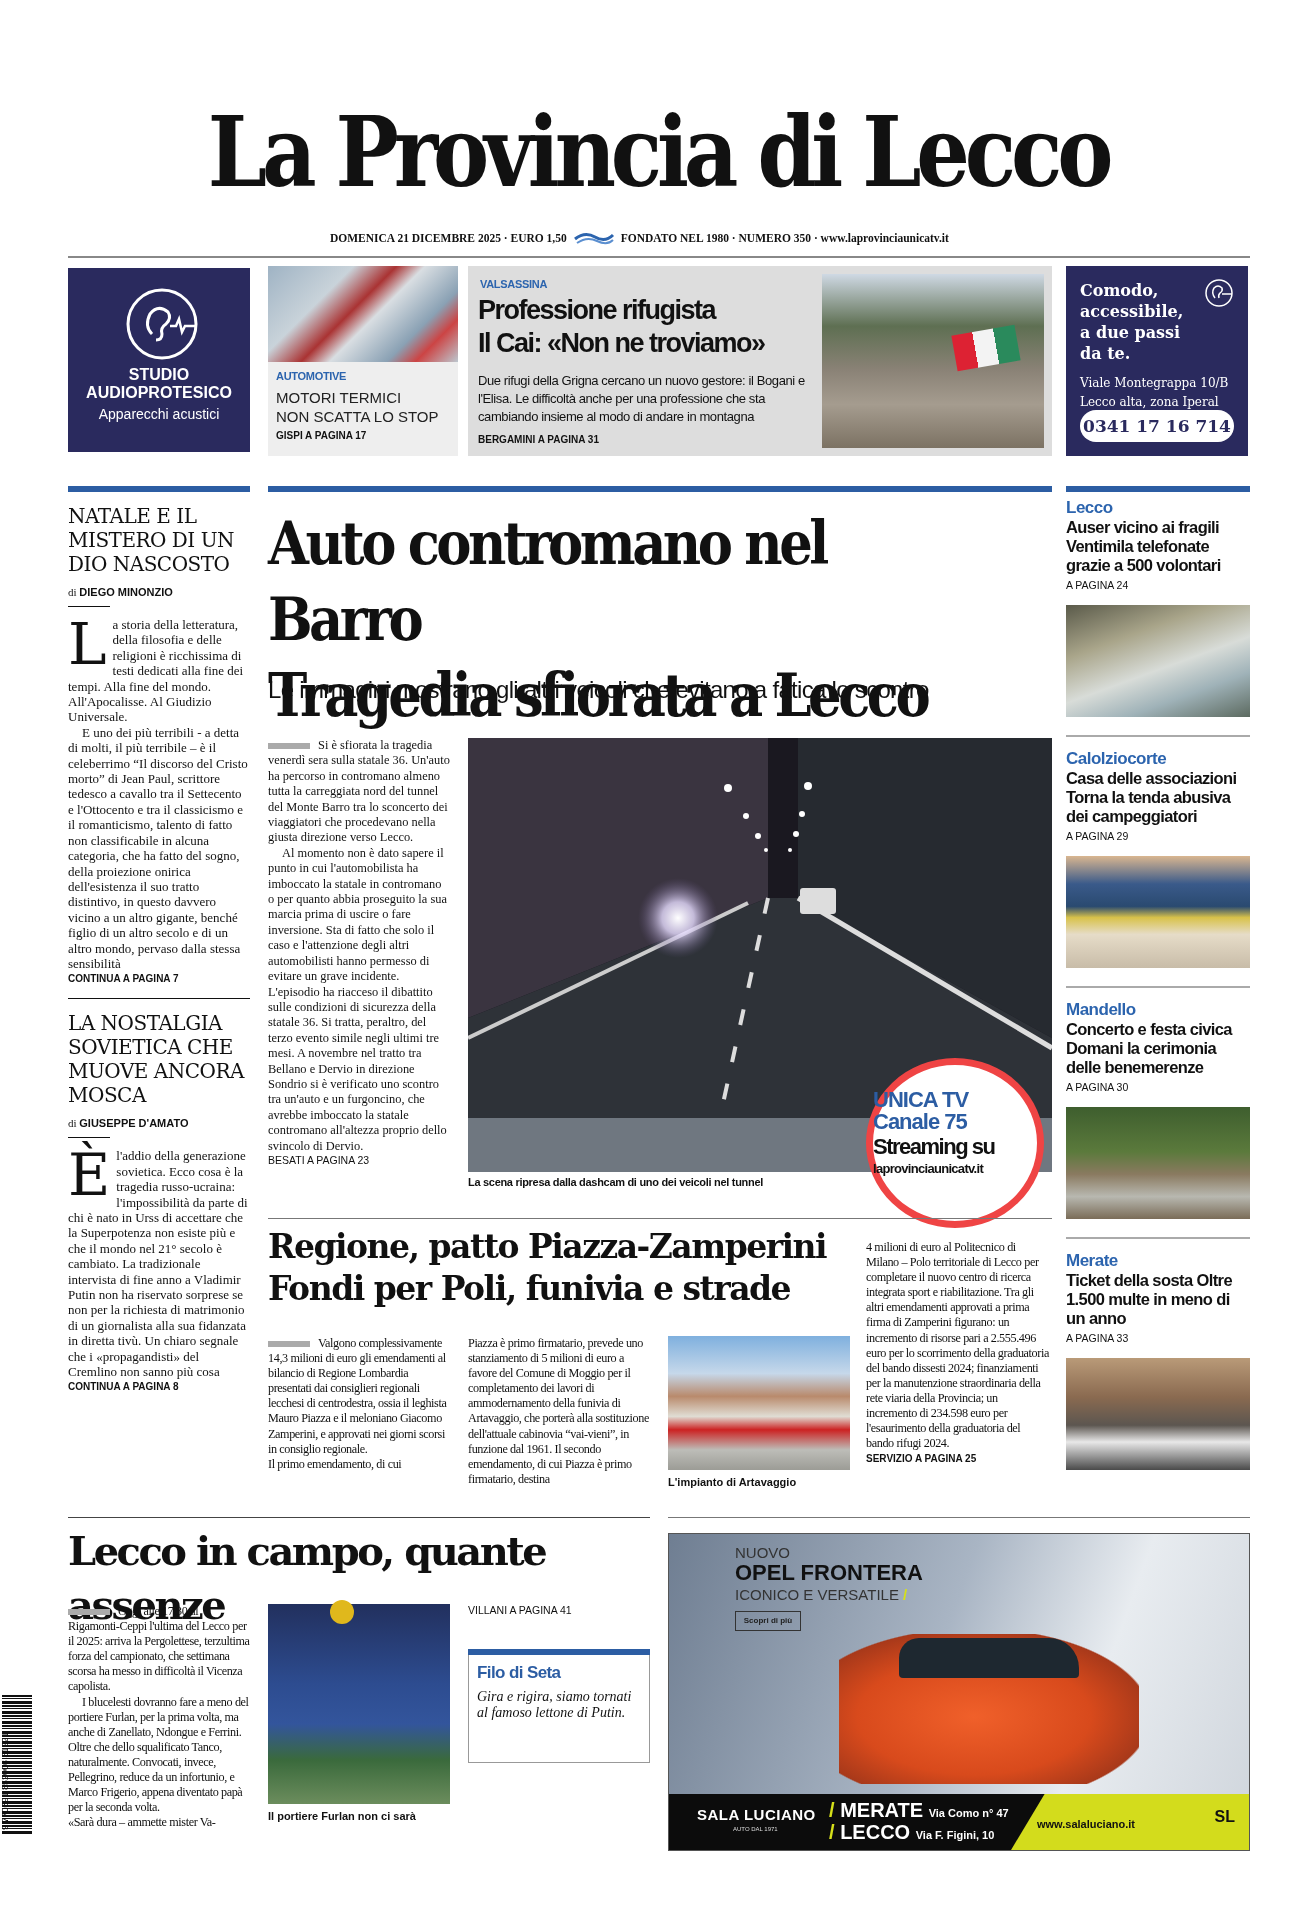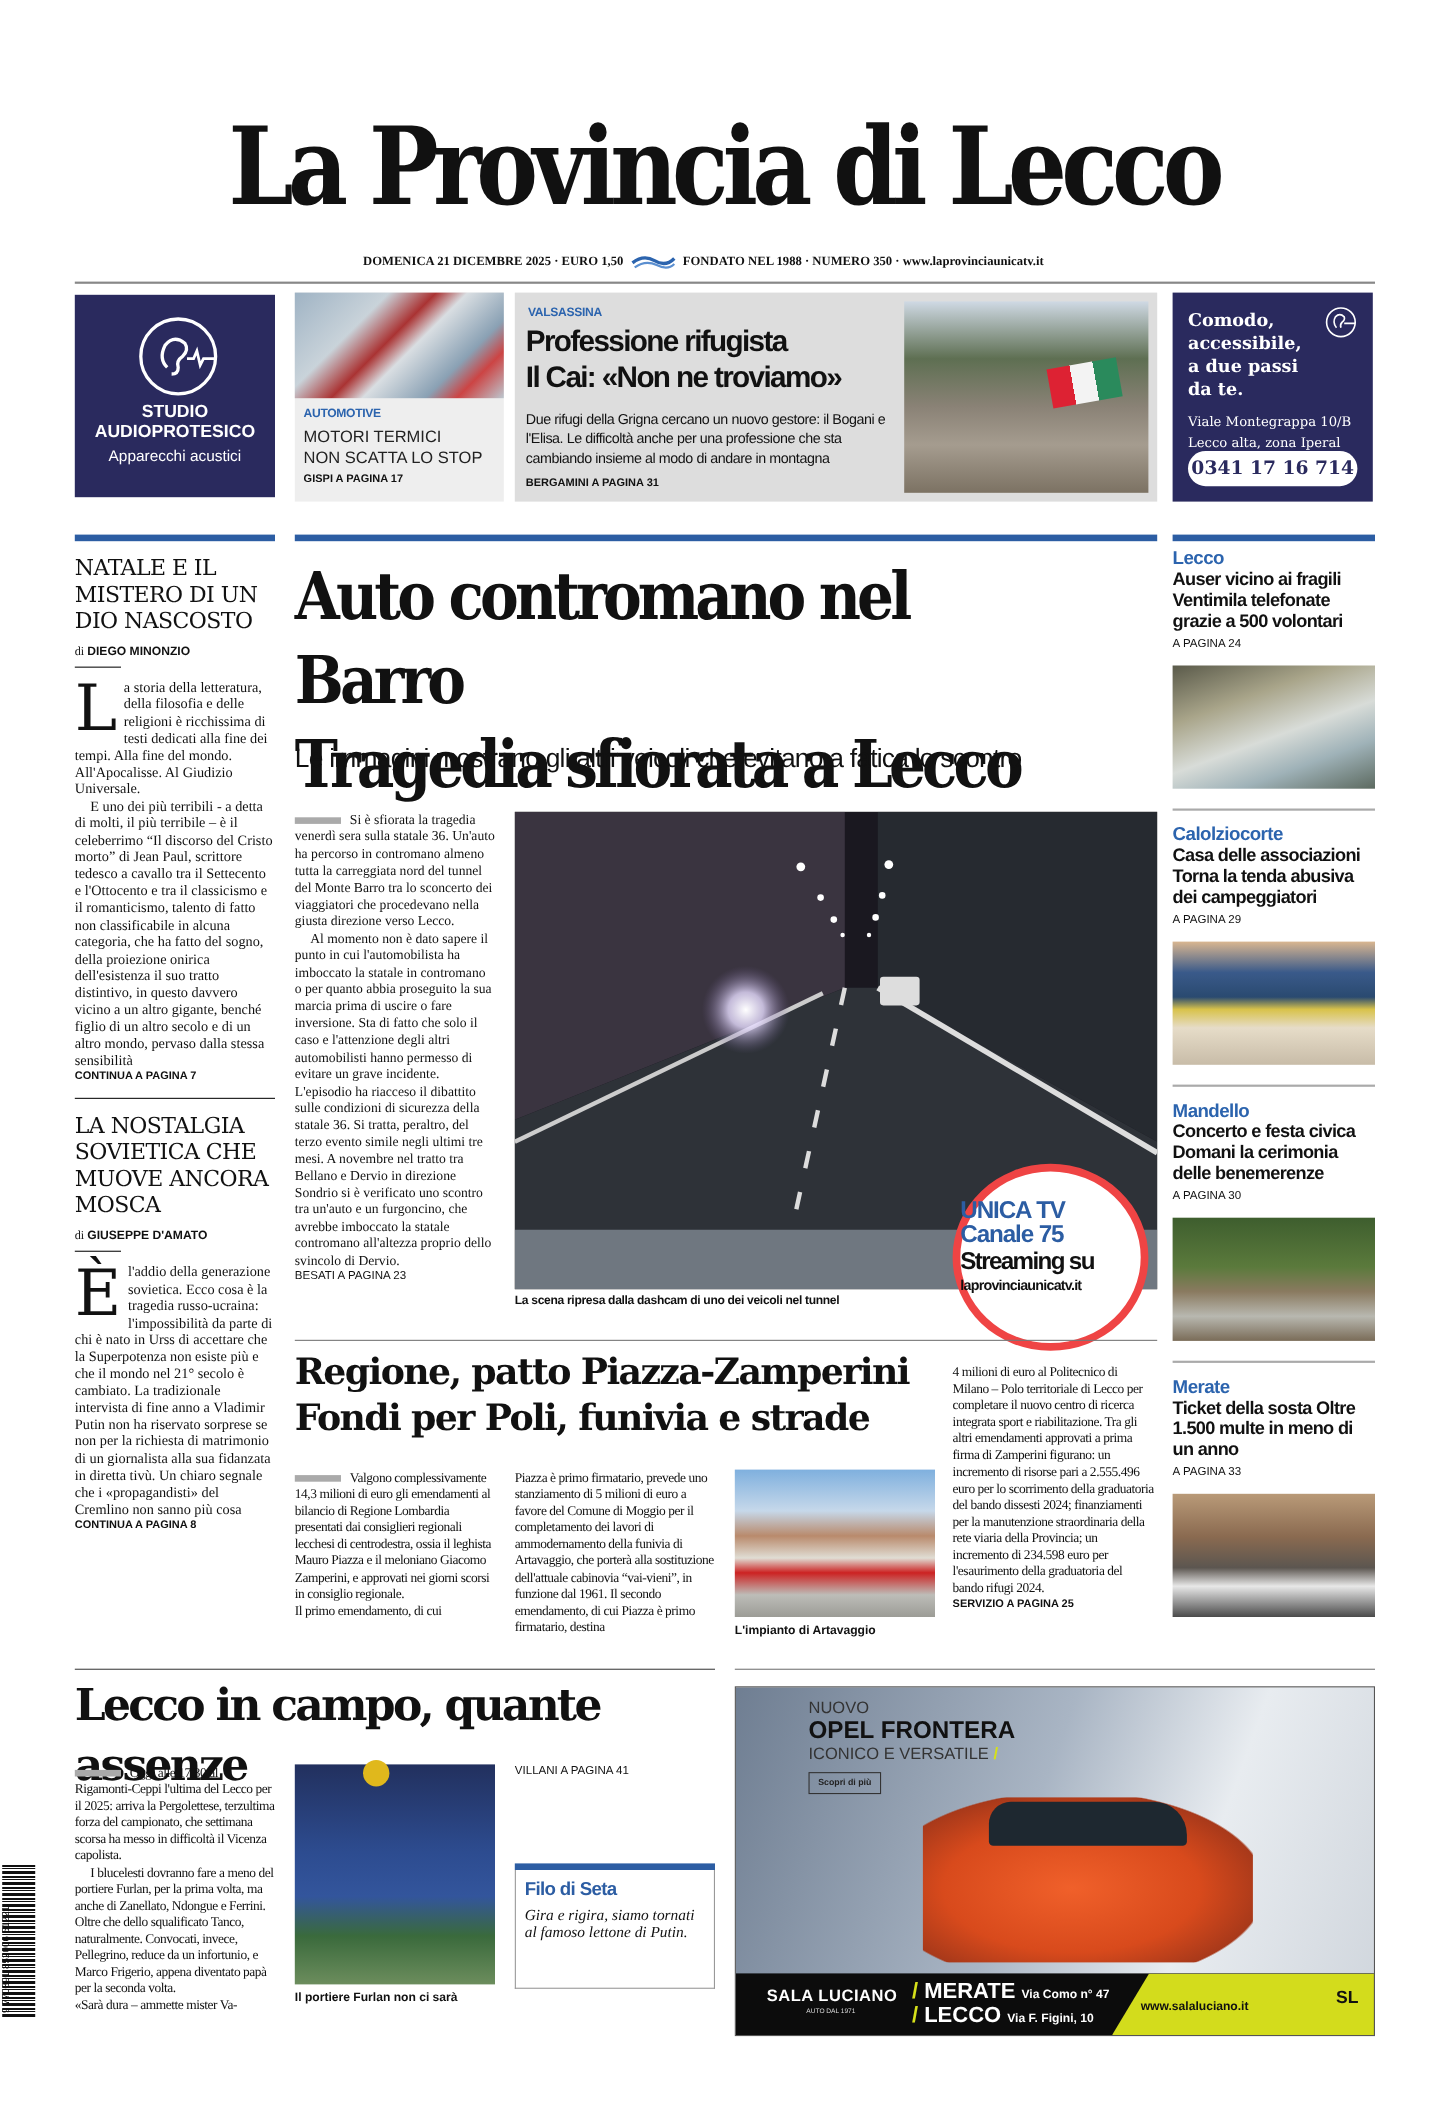--- a/index.html
+++ b/index.html
@@ -79,21 +79,21 @@
 #reg-c3{left:866px;top:1240px;width:184px}
 .sm{font-size:12.2px;line-height:15.1px;letter-spacing:-0.4px}
 
 #sp-rule{left:68px;top:1517px;width:582px;height:1px;background:#444}
 #sp-title{left:68px;top:1524px;width:600px;font-family:"DejaVu Serif",serif;font-weight:bold;font-size:40px;line-height:54px;letter-spacing:-2.5px}
 #sp-c1{left:68px;top:1604px;width:182px}
 #sp-img{left:268px;top:1604px;width:182px;height:200px;background:linear-gradient(180deg,#22305e 0%,#2d4c90 40%,#33559c 60%,#3a6a3c 78%,#6c8d5d 100%)}
 #sp-ball{left:330px;top:1600px;width:24px;height:24px;border-radius:50%;background:#e0b81c}
 #sp-cap{left:268px;top:1810px;font:bold 11px "Liberation Sans",sans-serif}
 #sp-c3{left:468px;top:1604px;width:182px}
-#filo{left:468px;top:1694px;width:182px}
+#filo{left:468px;top:1649px;width:182px}
 #filo .box{border:1px solid #999;border-top:none;height:108px;padding:8px}
 #filo .h{color:#2c5da3;font:bold 17px "Liberation Sans",sans-serif;letter-spacing:-0.6px}
 #filo .q{font:italic 14px "Liberation Serif",serif;line-height:16px;margin-top:6px}
 
 #opel{left:668px;top:1533px;width:582px;height:318px;border:1px solid #555;overflow:hidden;background:linear-gradient(110deg,#6f7e92 0%,#a9b5c4 45%,#e8ecf0 70%,#cfd5dc 100%)}
 #opel .n1{position:absolute;left:66px;top:10px;font:15px "Liberation Sans",sans-serif;color:#333}
 #opel .n2{position:absolute;left:66px;top:26px;font:bold 22px "Liberation Sans",sans-serif;color:#111}
 #opel .n3{position:absolute;left:66px;top:52px;font:15px "Liberation Sans",sans-serif;color:#333}
 #opel .slash{color:#d6e01a;font-weight:bold}
 #opel .btn{position:absolute;left:66px;top:77px;width:66px;height:20px;border:1px solid #333;font:bold 8px "Liberation Sans",sans-serif;text-align:center;line-height:18px;color:#222}
@@ -114,21 +114,21 @@
 </head>
 <body>
 
 <div id="masthead" class="abs">La Provincia di Lecco</div>
 <div id="dateline" class="abs">
   <span>DOMENICA 21 DICEMBRE 2025 · EURO 1,50</span>
   <svg class="logo" viewBox="0 0 42 16">
       <path d="M2 9 Q12 1 22 7 T40 5" stroke="#2c64ae" stroke-width="3" fill="none"></path>
       <path d="M4 13 Q14 6 24 11 T40 10" stroke="#5b8fd0" stroke-width="2" fill="none"></path>
     </svg>
-  <span>FONDATO NEL 1988 · NUMERO 350 · www.laprovinciaunicatv.it</span>
+  <span>FONDATO NEL 1980 · NUMERO 350 · www.laprovinciaunicatv.it</span>
 </div>
 <div class="abs rule" style="left:68px;top:256px;width:1182px"></div>
 
 <div id="ad1" class="abs darkbox">
   <svg class="ear" viewBox="0 0 76 76">
       <circle cx="38" cy="38" r="34" stroke="#fff" stroke-width="3" fill="none"></circle>
       <path d="M28 48 Q20 40 26 28 Q34 18 44 26 Q48 32 42 38 Q36 42 38 48 Q38 54 32 54" stroke="#fff" stroke-width="3" fill="none"></path>
       <path d="M46 40 L52 40 L55 33 L58 46 L61 40 L72 40" stroke="#fff" stroke-width="2.5" fill="none"></path>
     </svg>
   <div class="lbl1"><span>STUDIO</span><br><span>AUDIOPROTESICO</span></div>

